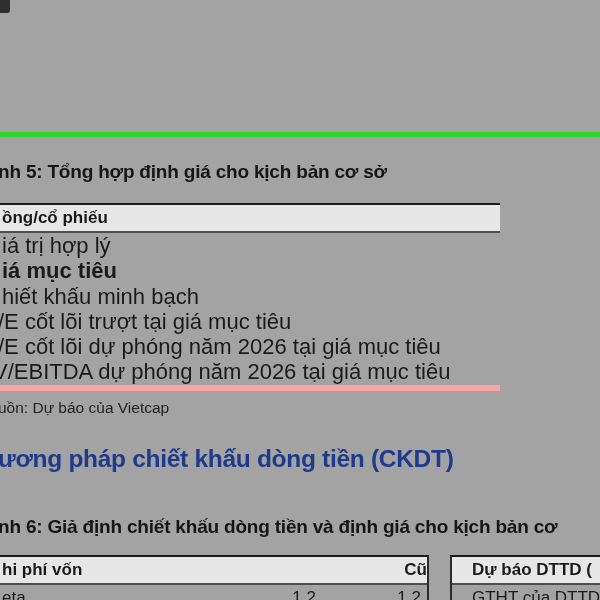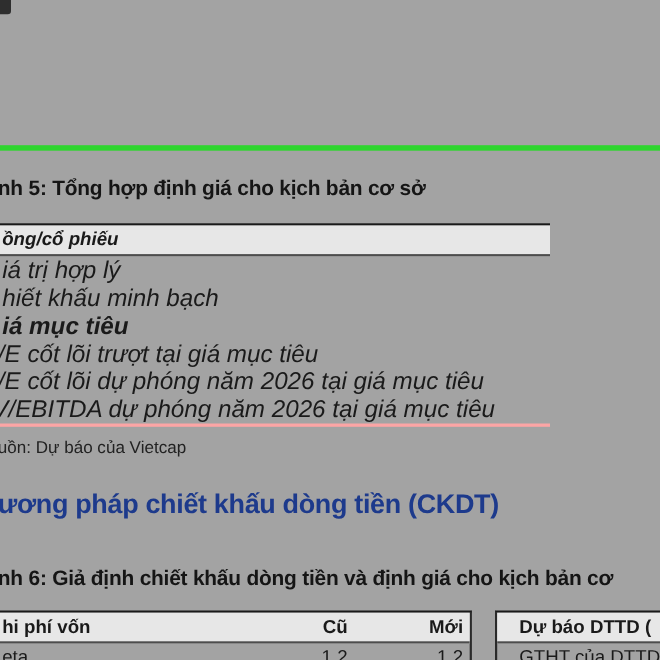--- a/index.html
+++ b/index.html
@@ -12,36 +12,36 @@
   .abs{position:absolute;}
   
   .corner-frag{left:-3px;top:-3px;width:13px;height:16px;background:#2e2e2e;border-radius:0 0 3px 0;}
   
   .green-line{left:-5px;top:132px;width:615px;height:5px;background:#2ed52e;}
   
   .fig-title{font-size:19px;font-weight:700;letter-spacing:-0.2px;white-space:nowrap;color:#151515;}
   .fig5-title{left:-2px;top:161px;}
   .fig6-title{left:-2px;top:516px;}
   
-  .table1{left:0;top:203px;width:500px;border-top:2.5px solid #1a1a1a;border-bottom:3px solid #fca5a5;font-style:italic;}
+  .table1{left:0;top:203px;width:500px;border-top:2.5px solid #1a1a1a;border-bottom:6px solid #fca5a5;}
   .t1-head{height:26px;line-height:26px;background:#e7e7e7;border-bottom:2px solid #4d4d4d;
            font-weight:700;font-size:17px;padding-left:2px;white-space:nowrap;}
   .t1-row{height:25.3px;line-height:25.3px;font-size:22px;padding-left:2px;white-space:nowrap;}
   .t1-row.bold{font-weight:700;}
   .cut-slash{margin-left:-4px;}
   .cut-v{margin-left:-9px;}
   
   .source-note{left:-2px;top:399px;font-size:15.5px;color:#222222;white-space:nowrap;}
   
   .section-heading{left:-2px;top:445px;font-size:24.5px;font-weight:700;color:#1d3a8c;
                    letter-spacing:-0.3px;white-space:nowrap;}
   
   .btable{top:555px;border-top:2.5px solid #1a1a1a;}
   .bt-head{height:26px;line-height:26px;background:#e7e7e7;border-bottom:2px solid #4d4d4d;
-           font-weight:700;font-size:17px;white-space:nowrap;display:flex;}
+           font-weight:700;font-size:17px;white-space:nowrap;display:flex;gap:44px;}
   .bt-row{height:25px;line-height:25px;font-size:17px;white-space:nowrap;display:flex;}
   .cost-table{left:0;width:427px;border-right:2px solid #2a2a2a;height:62px;}
   .cost-table .c-label{flex:1 1 auto;padding-left:2px;}
   .cost-table .c-old{width:88px;text-align:right;}
   .cost-table .c-new{width:105px;text-align:right;padding-right:6px;}
   .dcf-table{left:450px;width:170px;border-left:2px solid #2a2a2a;height:62px;}
   .dcf-table .c-label{padding-left:20px;}
 </style>
 </head>
 <body>
@@ -50,38 +50,37 @@
 
   <div class="abs corner-frag"></div>
 
   <div class="abs green-line"></div>
 
   <div class="abs fig-title fig5-title">nh 5: Tổng hợp định giá cho kịch bản cơ sở</div>
 
   <div class="abs table1">
     <div class="t1-head">ồng/cổ phiếu</div>
     <div class="t1-row">iá trị hợp lý</div>
+    <div class="t1-row bold">iá mục tiêu</div>
     <div class="t1-row">hiết khấu minh bạch</div>
-    <div class="t1-row bold">iá mục tiêu</div>
     <div class="t1-row cut-slash">/E cốt lõi trượt tại giá mục tiêu</div>
     <div class="t1-row cut-slash">/E cốt lõi dự phóng năm 2026 tại giá mục tiêu</div>
     <div class="t1-row cut-v">V/EBITDA dự phóng năm 2026 tại giá mục tiêu</div>
   </div>
 
   <div class="abs source-note">uồn: Dự báo của Vietcap</div>
 
   <div class="abs section-heading">ương pháp chiết khấu dòng tiền (CKDT)</div>
 
   <div class="abs fig-title fig6-title">nh 6: Giả định chiết khấu dòng tiền và định giá cho kịch bản cơ</div>
 
   <div class="abs btable cost-table">
     <div class="bt-head">
       <span class="c-label">hi phí vốn</span>
       <span class="c-old">Cũ</span>
-      <span class="c-new">Mới</span>
     </div>
     <div class="bt-row">
       <span class="c-label">eta</span>
       <span class="c-old">1.2</span>
       <span class="c-new">1.2</span>
     </div>
   </div>
 
   <div class="abs btable dcf-table">
     <div class="bt-head">

